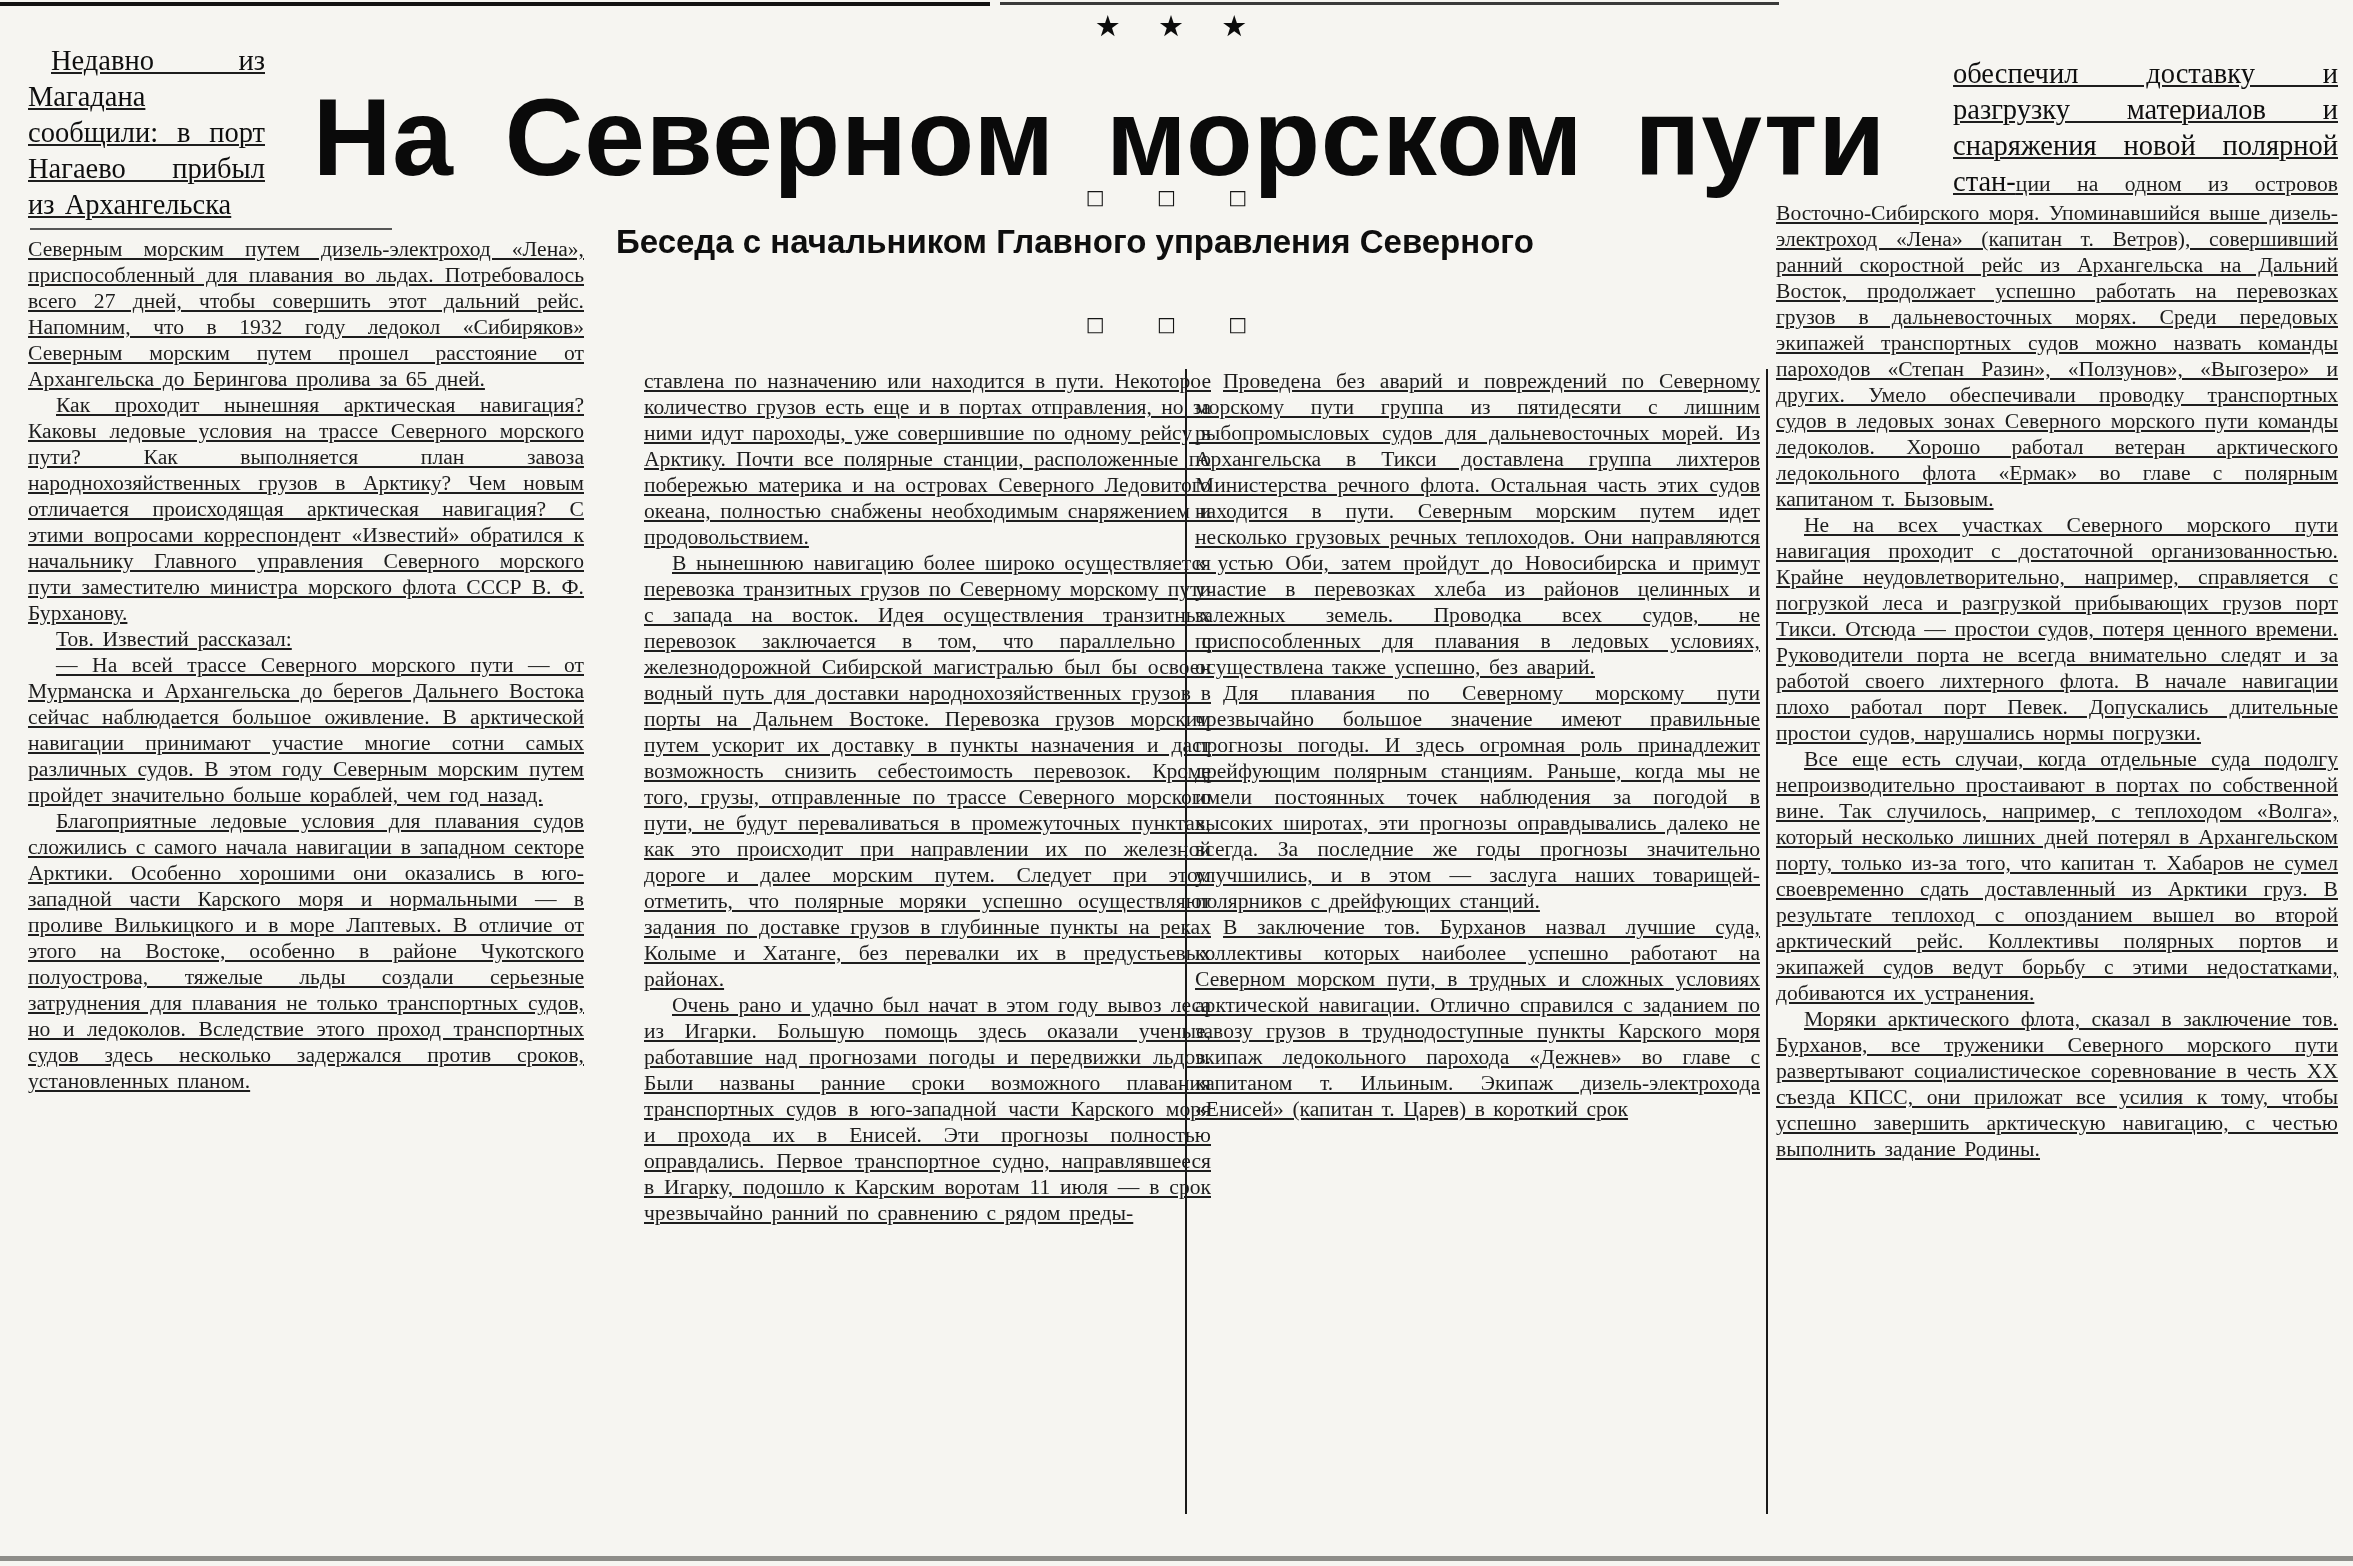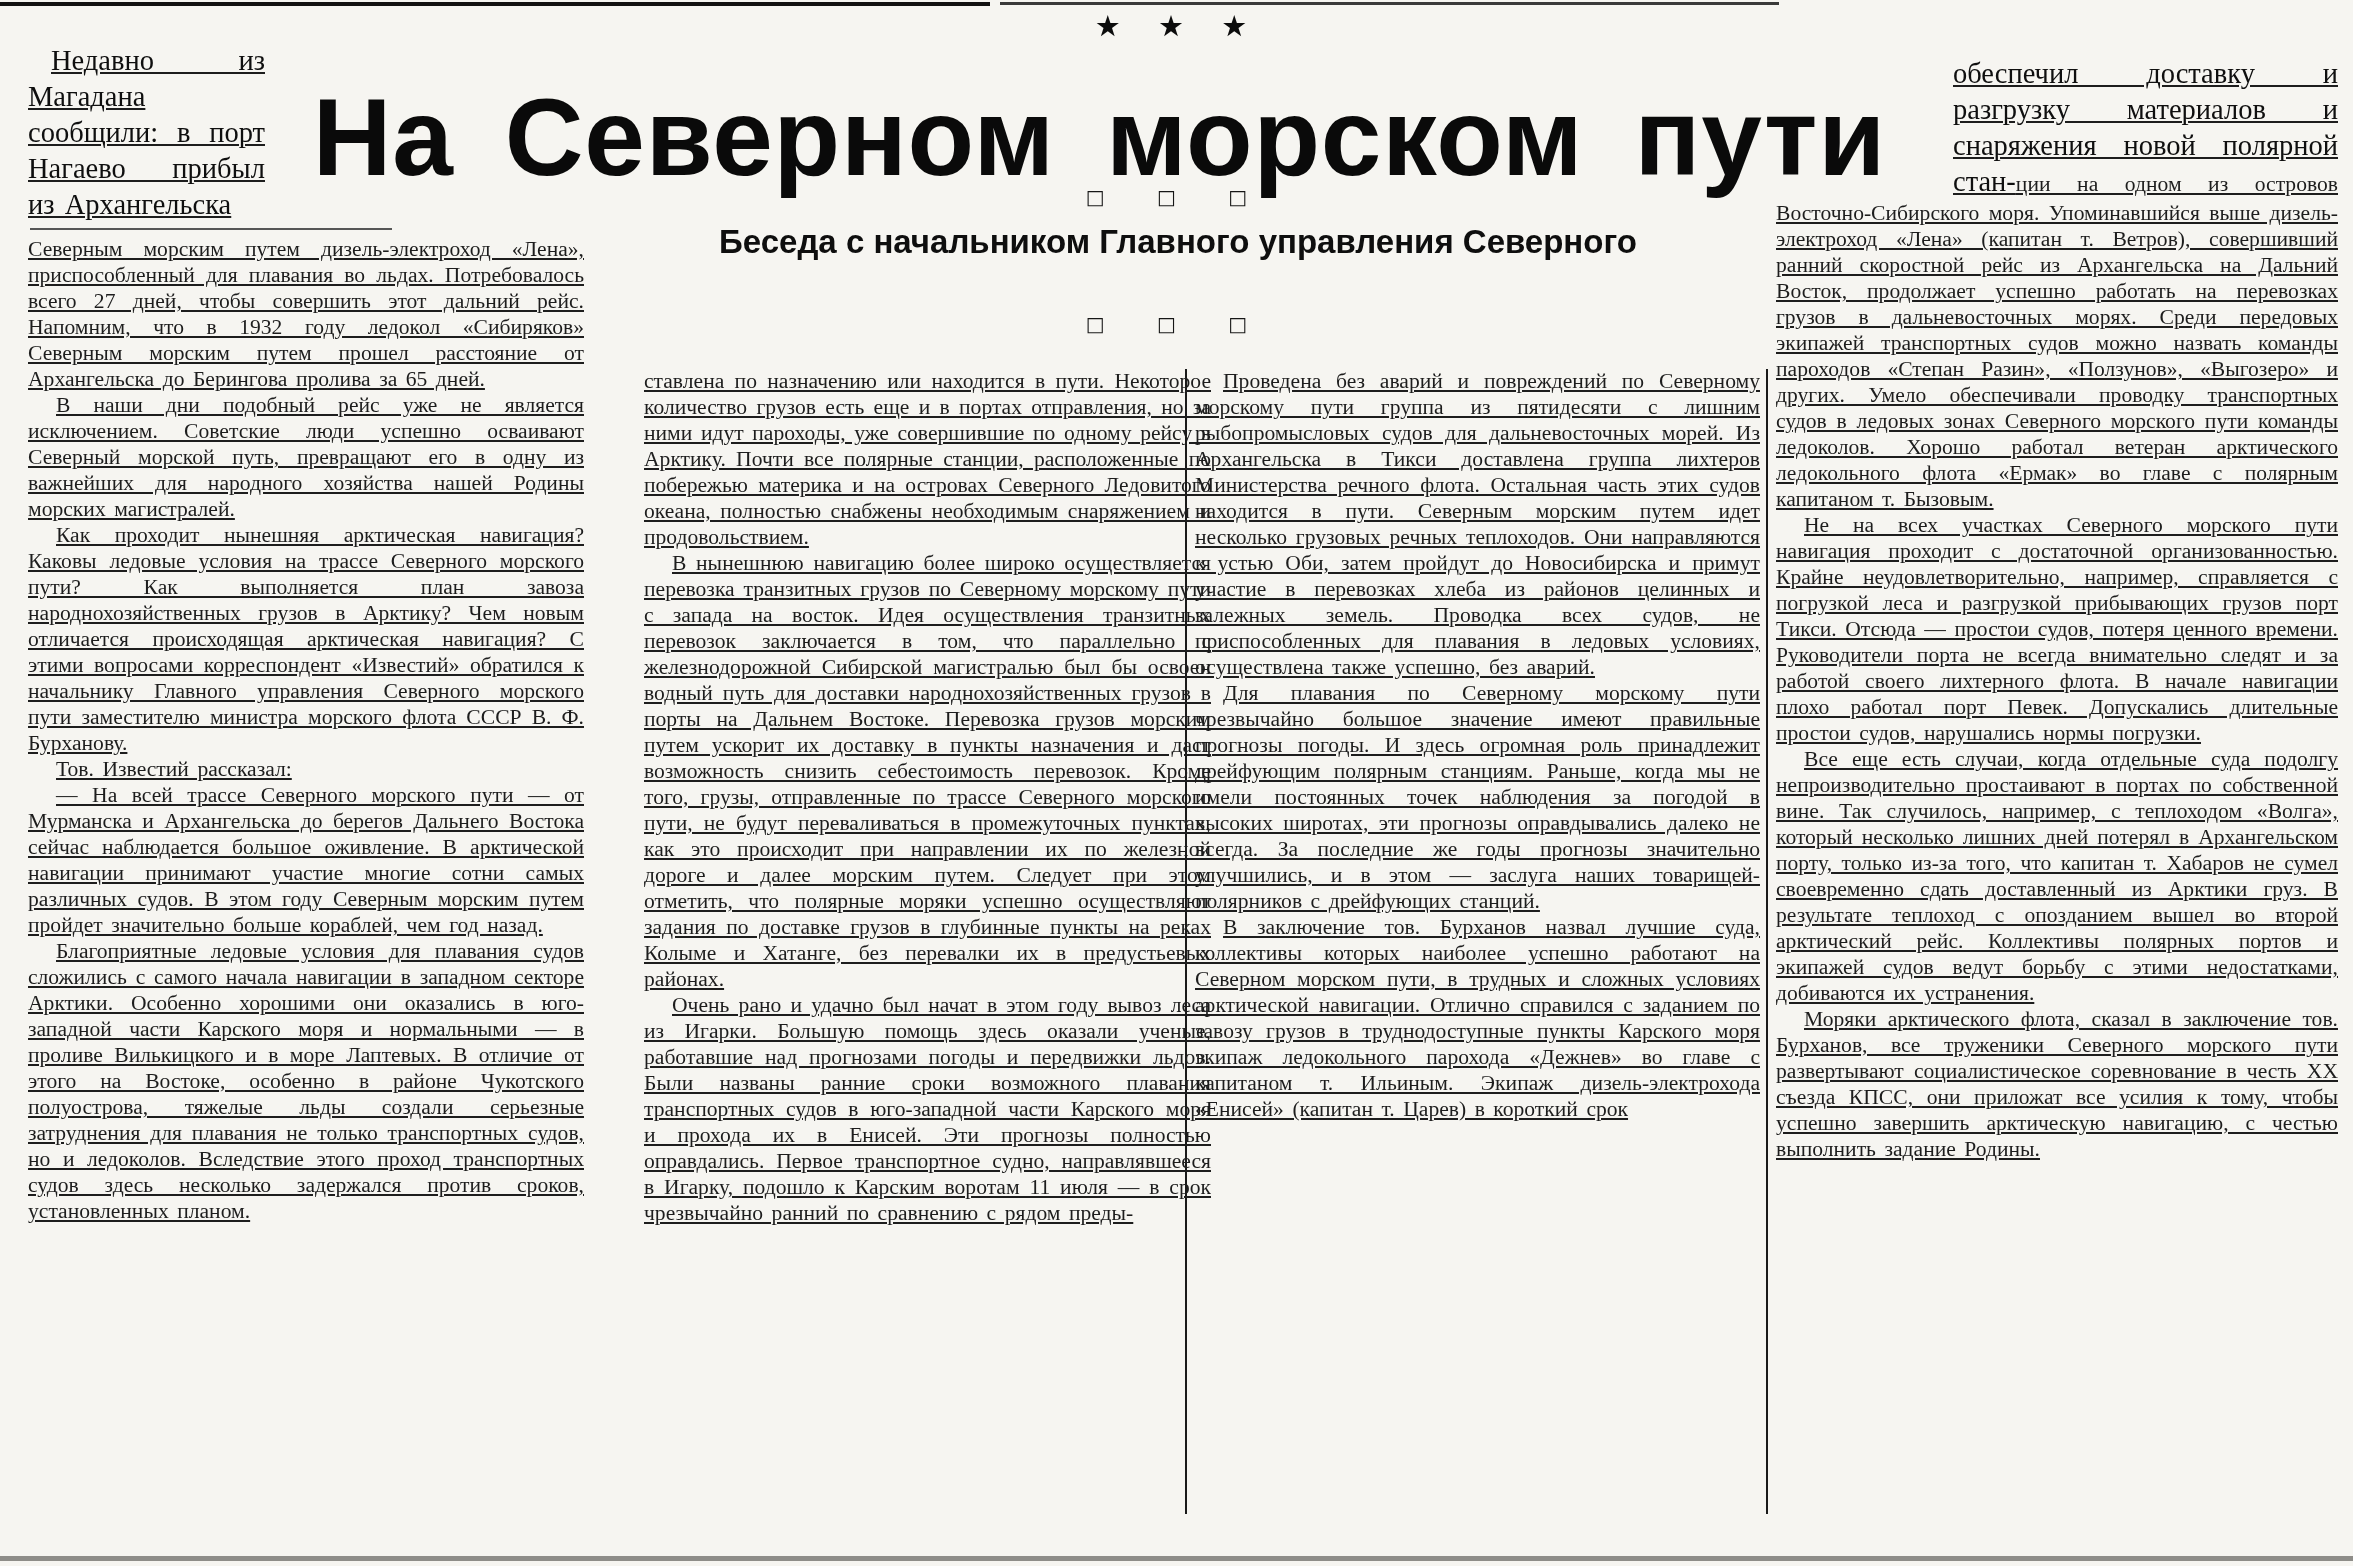--- a/index.html
+++ b/index.html
@@ -25,21 +25,21 @@
     font-family:"Liberation Sans", sans-serif; font-weight:700;
     font-size:109px; line-height:115px; letter-spacing:0.8px; word-spacing:20px; color:#0a0a0a;
   }
   .orn{
     position:absolute; width:308px; text-align:center;
     font-family:"DejaVu Sans", sans-serif; font-size:20px; letter-spacing:23px; color:#161616;
   }
   .orn1{left:1024px; top:185px;}
   .orn2{left:1024px; top:312px;}
   .subtitle{
-    position:absolute; left:616px; top:220px; width:1124px; text-align:center;
+    position:absolute; left:616px; top:220px; width:1124px; text-align:left;
     font-family:"Liberation Sans", sans-serif; font-weight:700;
     font-size:33px; line-height:44px; color:#0e0e0e;
   }
 
   
   .col{
     position:absolute; overflow:hidden;
     font-size:21.6px; line-height:26px; text-align:justify; word-spacing:3.1px;
   }
   .col1{left:28px;  top:43px;  width:556px; height:1520px;}
@@ -82,21 +82,20 @@
   <div class="orn orn2">□ □ □</div>
 
   <div class="vrule vrule-23"></div>
   <div class="vrule vrule-34"></div>
 
   <div class="col col1">
     <div class="spacer-r"></div>
     <p class="para lead-para"><span class="lead">Недавно из Магадана сообщили: в порт Нагаево прибыл из Архангельска</span></p>
     <div class="lead-rule"></div>
     <p class="para cont">Северным морским путем дизель-электроход «Лена», приспособленный для плавания во льдах. Потребовалось всего 27 дней, чтобы совершить этот дальний рейс. Напомним, что в 1932 году ледокол «Сибиряков» Северным морским путем прошел расстояние от Архангельска до Берингова пролива за 65 дней.</p>
-    <p class="para">В наши дни подобный рейс уже не является исключением. Советские люди успешно осваивают Северный морской путь, превращают его в одну из важнейших для народного хозяйства нашей Родины морских магистралей.</p>
     <p class="para">Как проходит нынешняя арктическая навигация? Каковы ледовые условия на трассе Северного морского пути? Как выполняется план завоза народнохозяйственных грузов в Арктику? Чем новым отличается происходящая арктическая навигация? С этими вопросами корреспондент «Известий» обратился к начальнику Главного управления Северного морского пути заместителю министра морского флота СССР В. Ф. Бурханову.</p>
     <p class="para">Тов. Известий рассказал:</p>
     <p class="para">— На всей трассе Северного морского пути — от Мурманска и Архангельска до берегов Дальнего Востока сейчас наблюдается большое оживление. В арктической навигации принимают участие многие сотни самых различных судов. В этом году Северным морским путем пройдет значительно больше кораблей, чем год назад.</p>
     <p class="para">Благоприятные ледовые условия для плавания судов сложились с самого начала навигации в западном секторе Арктики. Особенно хорошими они оказались в юго-западной части Карского моря и нормальными — в проливе Вилькицкого и в море Лаптевых. В отличие от этого на Востоке, особенно в районе Чукотского полуострова, тяжелые льды создали серьезные затруднения для плавания не только транспортных судов, но и ледоколов. Вследствие этого проход транспортных судов здесь несколько задержался против сроков, установленных планом.</p>
   </div>
 
   <div class="col col2">
     <p class="para cont">ставлена по назначению или находится в пути. Некоторое количество грузов есть еще и в портах отправления, но за ними идут пароходы, уже совершившие по одному рейсу в Арктику. Почти все полярные станции, расположенные по побережью материка и на островах Северного Ледовитого океана, полностью снабжены необходимым снаряжением и продовольствием.</p>
     <p class="para">В нынешнюю навигацию более широко осуществляется перевозка транзитных грузов по Северному морскому пути с запада на восток. Идея осуществления транзитных перевозок заключается в том, что параллельно с железнодорожной Сибирской магистралью был бы освоен водный путь для доставки народнохозяйственных грузов в порты на Дальнем Востоке. Перевозка грузов морским путем ускорит их доставку в пункты назначения и даст возможность снизить себестоимость перевозок. Кроме того, грузы, отправленные по трассе Северного морского пути, не будут переваливаться в промежуточных пунктах, как это происходит при направлении их по железной дороге и далее морским путем. Следует при этом отметить, что полярные моряки успешно осуществляют задания по доставке грузов в глубинные пункты на реках Колыме и Хатанге, без перевалки их в предустьевых районах.</p>
     <p class="para">Очень рано и удачно был начат в этом году вывоз леса из Игарки. Большую помощь здесь оказали ученые, работавшие над прогнозами погоды и передвижки льдов. Были названы ранние сроки возможного плавания транспортных судов в юго-западной части Карского моря и прохода их в Енисей. Эти прогнозы полностью оправдались. Первое транспортное судно, направлявшееся в Игарку, подошло к Карским воротам 11 июля — в срок чрезвычайно ранний по сравнению с рядом преды-</p>

